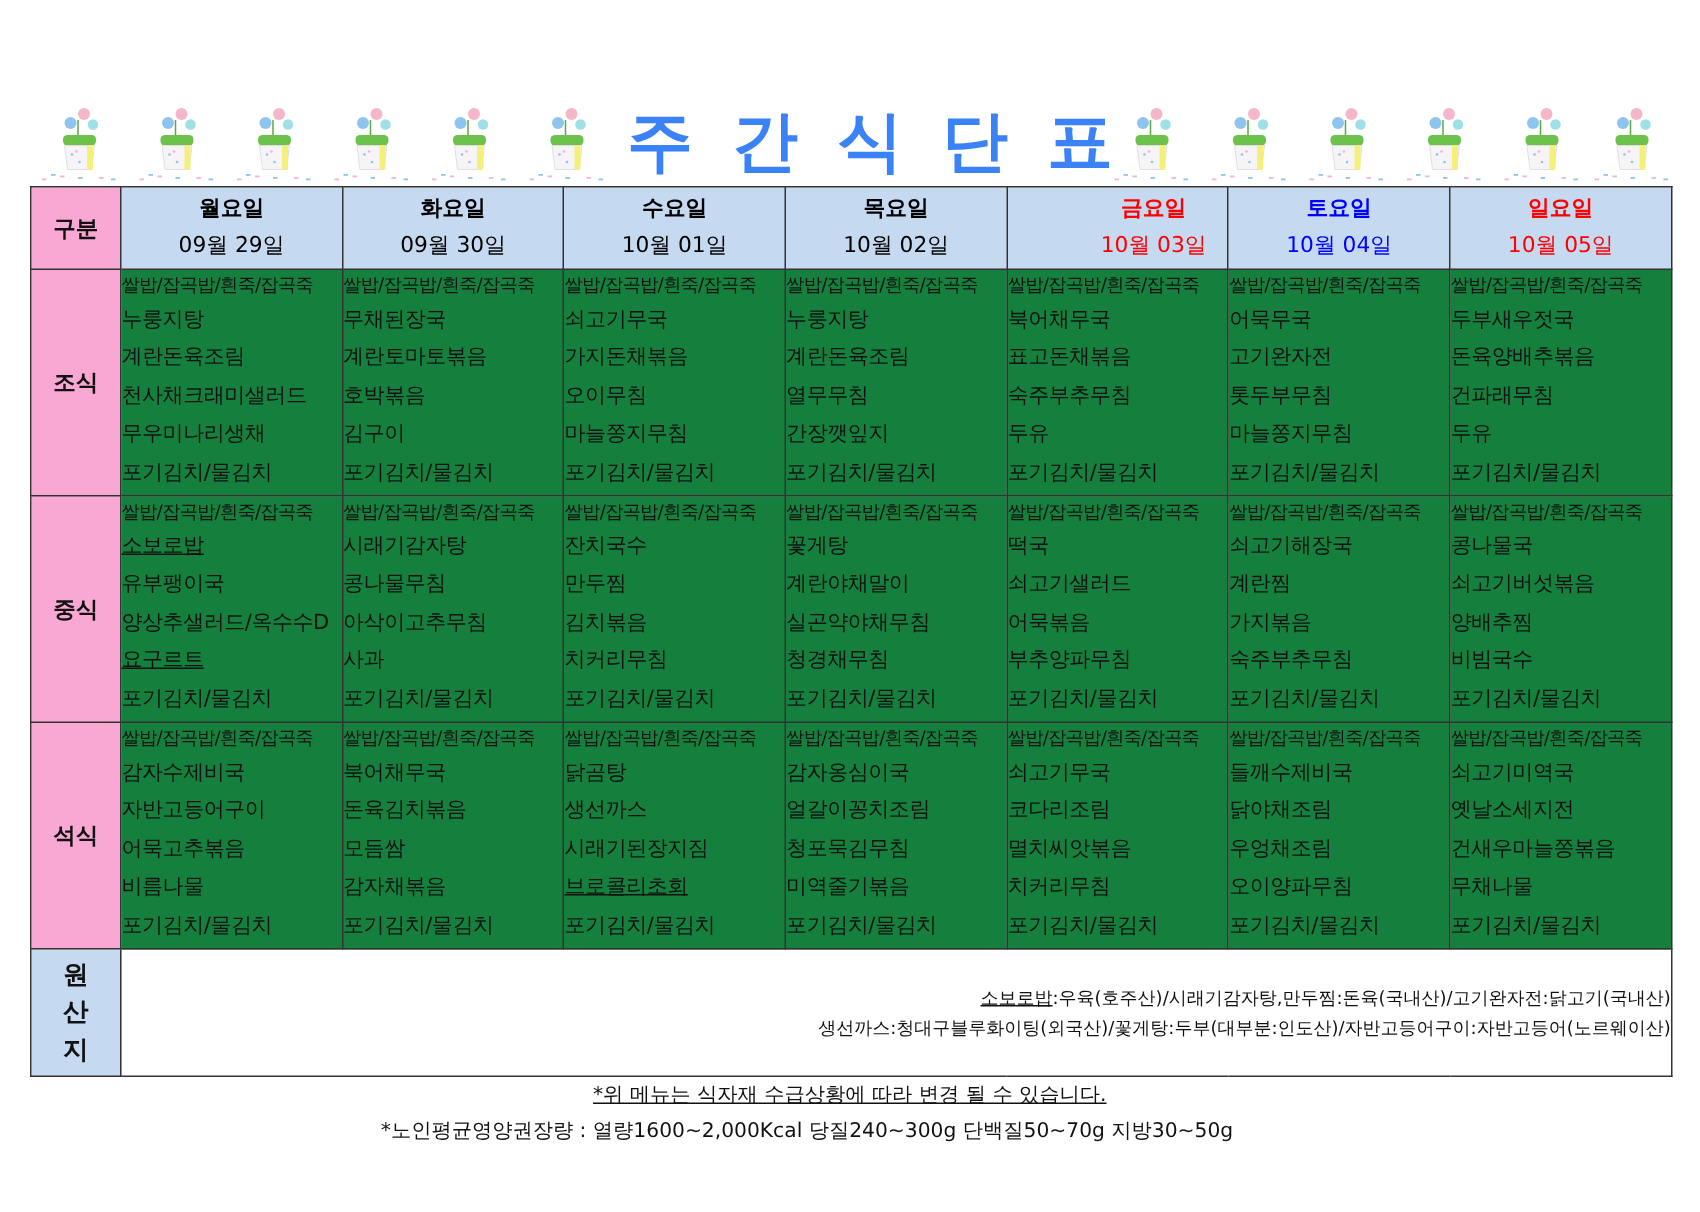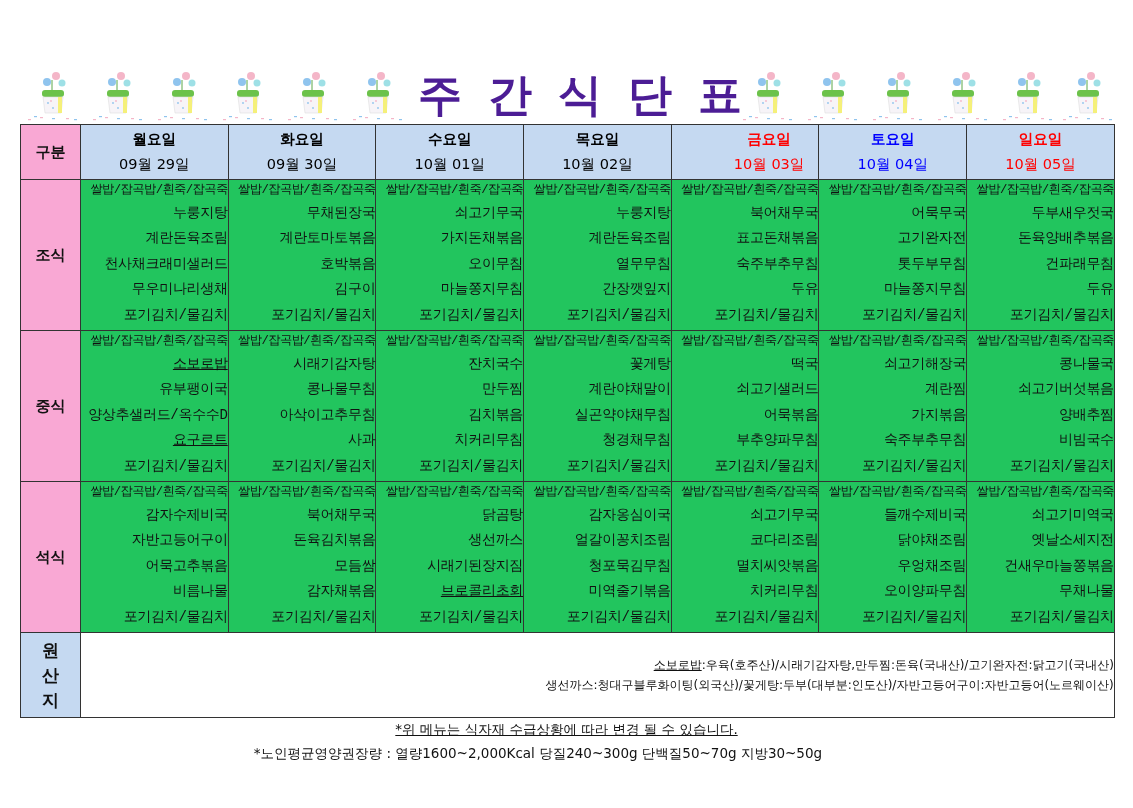--- a/index.html
+++ b/index.html
@@ -4,31 +4,31 @@
 <style>
   html, body { margin: 0; padding: 0; background: #ffffff; }
   body { width: 1133px; height: 808px; position: relative; overflow: hidden;
          font-family: "DejaVu Sans", "Liberation Sans", sans-serif; color: #111; }
 
   .banner { position: absolute; top: 68px; left: 22px; width: 1092px; height: 56px; }
   .flower { position: absolute; top: 0; width: 60px; height: 56px; }
   .flower svg { width: 60px; height: 56px; display: block; }
   .title { position: absolute; top: 66px; left: 418px; width: 300px; height: 58px;
            font-family: "DejaVu Sans", sans-serif; font-weight: bold; font-size: 44px;
-           letter-spacing: 26px; color: #4c1d95; line-height: 58px; white-space: nowrap; }
+           letter-spacing: 26px; color: #3b82f6; line-height: 58px; white-space: nowrap; }
 
   table.menu { position: absolute; top: 124px; left: 20px; width: 1094px;
                border-collapse: collapse; table-layout: fixed; }
   table.menu td, table.menu th { border: 1.5px solid #333; padding: 0; }
   .hdr { background: #c5d9f1; height: 54px; text-align: center; vertical-align: middle; }
   .hdr .day { font-size: 14.5px; font-weight: bold; line-height: 25px; }
   .hdr .date { font-size: 14.5px; line-height: 25px; }
   .label { background: #f9a8d4; text-align: center; vertical-align: middle;
            font-weight: bold; font-size: 15px; }
-  .meal { vertical-align: top; text-align: right; background: #22c55e; font-family: Liberation Mono, monospace; }
+  .meal { vertical-align: top; text-align: left; background: #15803d; }
   .meal .rice { font-size: 12.3px; line-height: 21px; height: 21px; white-space: nowrap;
                 letter-spacing: -0.6px; overflow: visible; }
   .meal .dish { font-size: 14px; line-height: 25.4px; white-space: nowrap; letter-spacing: -0.3px; }
   .meal .dish.u { text-decoration: underline; }
   .row-meal { height: 151px; }
   .origin-label { background: #c5d9f1; text-align: center; vertical-align: middle;
                   font-weight: bold; font-size: 17px; line-height: 25px; }
   .origin-text { text-align: right; vertical-align: middle; font-size: 12px; line-height: 20px; height: 84px; }
   .origin-text .u { text-decoration: underline; }
 

